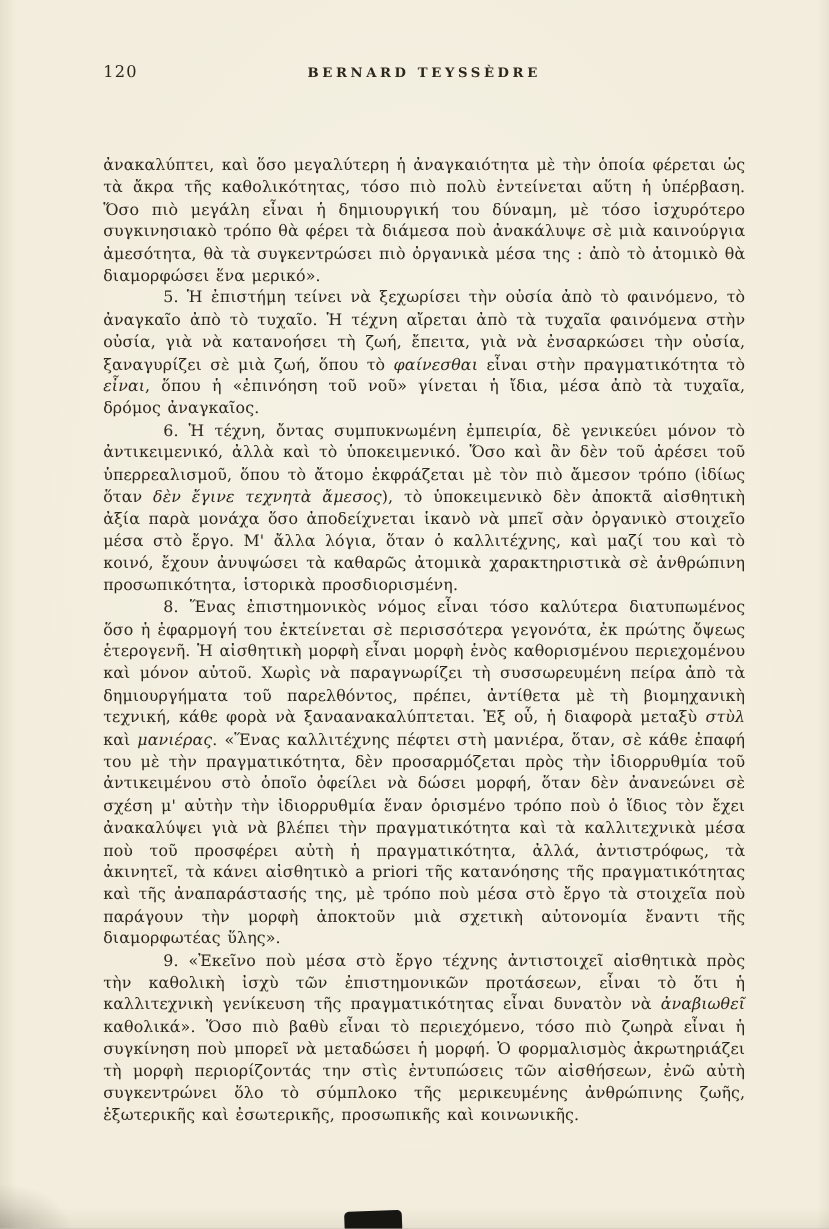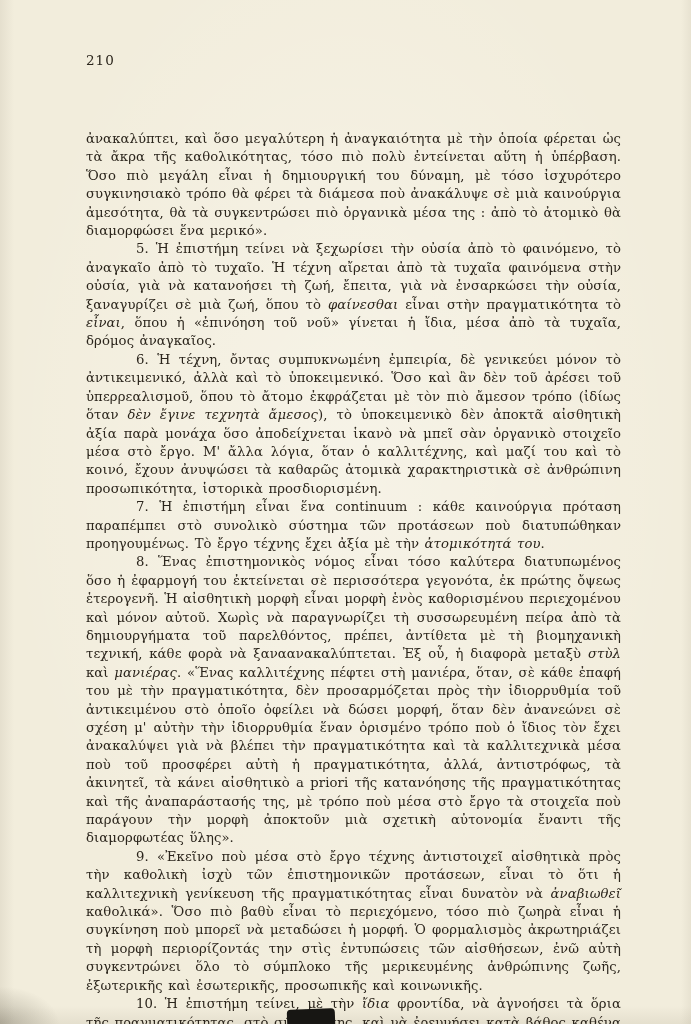--- a/index.html
+++ b/index.html
@@ -74,29 +74,28 @@
     height: 38px;
     background: radial-gradient(ellipse at 0% 100%, rgba(90,85,70,0.35), rgba(0,0,0,0) 70%);
   }
 </style>
 </head>
 <body>
 
 <div class="page">
 
   <div class="running-head">
-    <span class="page-number">210</span>
+    <span class="page-number">120</span>
+    <span class="head-title">BERNARD TEYSSÈDRE</span>
   </div>
 
   <div class="text-block">
       <p class="para"><span>ἀνακαλύπτει, καὶ ὅσο μεγαλύτερη ἡ ἀναγκαιότητα μὲ τὴν ὁποία φέρεται ὡς τὰ ἄκρα τῆς καθολικότητας, τόσο πιὸ πολὺ ἐντείνεται αὕτη ἡ ὑπέρβαση. Ὅσο πιὸ μεγάλη εἶναι ἡ δημιουργική του δύναμη, μὲ τόσο ἰσχυρότερο συγκινησιακὸ τρόπο θὰ φέρει τὰ διάμεσα ποὺ ἀνακάλυψε σὲ μιὰ καινούργια ἀμεσότητα, θὰ τὰ συγκεντρώσει πιὸ ὀργανικὰ μέσα της : ἀπὸ τὸ ἀτομικὸ θὰ διαμορφώσει ἕνα μερικό».</span></p>
       <p class="para indent"><span>5. Ἡ ἐπιστήμη τείνει νὰ ξεχωρίσει τὴν οὐσία ἀπὸ τὸ φαινόμενο, τὸ ἀναγκαῖο ἀπὸ τὸ τυχαῖο. Ἡ τέχνη αἴρεται ἀπὸ τὰ τυχαῖα φαινόμενα στὴν οὐσία, γιὰ νὰ κατανοήσει τὴ ζωή, ἔπειτα, γιὰ νὰ ἐνσαρκώσει τὴν οὐσία, ξαναγυρίζει σὲ μιὰ ζωή, ὅπου τὸ </span><em>φαίνεσθαι</em><span> εἶναι στὴν πραγματικότητα τὸ </span><em>εἶναι</em><span>, ὅπου ἡ «ἐπινόηση τοῦ νοῦ» γίνεται ἡ ἴδια, μέσα ἀπὸ τὰ τυχαῖα, δρόμος ἀναγκαῖος.</span></p>
       <p class="para indent"><span>6. Ἡ τέχνη, ὄντας συμπυκνωμένη ἐμπειρία, δὲ γενικεύει μόνον τὸ ἀντικειμενικό, ἀλλὰ καὶ τὸ ὑποκειμενικό. Ὅσο καὶ ἂν δὲν τοῦ ἀρέσει τοῦ ὑπερρεαλισμοῦ, ὅπου τὸ ἄτομο ἐκφράζεται μὲ τὸν πιὸ ἄμεσον τρόπο (ἰδίως ὅταν </span><em>δὲν ἔγινε τεχνητὰ ἄμεσος</em><span>), τὸ ὑποκειμενικὸ δὲν ἀποκτᾶ αἰσθητικὴ ἀξία παρὰ μονάχα ὅσο ἀποδείχνεται ἱκανὸ νὰ μπεῖ σὰν ὀργανικὸ στοιχεῖο μέσα στὸ ἔργο. Μ' ἄλλα λόγια, ὅταν ὁ καλλιτέχνης, καὶ μαζί του καὶ τὸ κοινό, ἔχουν ἀνυψώσει τὰ καθαρῶς ἀτομικὰ χαρακτηριστικὰ σὲ ἀνθρώπινη προσωπικότητα, ἱστορικὰ προσδιορισμένη.</span></p>
-      <p class="para indent"><span>7. Ἡ ἐπιστήμη εἶναι ἕνα continuum : κάθε καινούργια πρόταση παραπέμπει στὸ συνολικὸ σύστημα τῶν προτάσεων ποὺ διατυπώθηκαν προηγουμένως. Τὸ ἔργο τέχνης ἔχει ἀξία μὲ τὴν </span><em>ἀτομικότητά του</em><span>.</span></p>
       <p class="para indent"><span>8. Ἕνας ἐπιστημονικὸς νόμος εἶναι τόσο καλύτερα διατυπωμένος ὅσο ἡ ἐφαρμογή του ἐκτείνεται σὲ περισσότερα γεγονότα, ἐκ πρώτης ὄψεως ἑτερογενῆ. Ἡ αἰσθητικὴ μορφὴ εἶναι μορφὴ ἑνὸς καθορισμένου περιεχομένου καὶ μόνον αὐτοῦ. Χωρὶς νὰ παραγνωρίζει τὴ συσσωρευμένη πείρα ἀπὸ τὰ δημιουργήματα τοῦ παρελθόντος, πρέπει, ἀντίθετα μὲ τὴ βιομηχανικὴ τεχνική, κάθε φορὰ νὰ ξαναανακαλύπτεται. Ἐξ οὗ, ἡ διαφορὰ μεταξὺ </span><em>στὺλ</em><span> καὶ </span><em>μανιέρας</em><span>. «Ἕνας καλλιτέχνης πέφτει στὴ μανιέρα, ὅταν, σὲ κάθε ἐπαφή του μὲ τὴν πραγματικότητα, δὲν προσαρμόζεται πρὸς τὴν ἰδιορρυθμία τοῦ ἀντικειμένου στὸ ὁποῖο ὀφείλει νὰ δώσει μορφή, ὅταν δὲν ἀνανεώνει σὲ σχέση μ' αὐτὴν τὴν ἰδιορρυθμία ἕναν ὁρισμένο τρόπο ποὺ ὁ ἴδιος τὸν ἔχει ἀνακαλύψει γιὰ νὰ βλέπει τὴν πραγματικότητα καὶ τὰ καλλιτεχνικὰ μέσα ποὺ τοῦ προσφέρει αὐτὴ ἡ πραγματικότητα, ἀλλά, ἀντιστρόφως, τὰ ἀκινητεῖ, τὰ κάνει αἰσθητικὸ a priori τῆς κατανόησης τῆς πραγματικότητας καὶ τῆς ἀναπαράστασής της, μὲ τρόπο ποὺ μέσα στὸ ἔργο τὰ στοιχεῖα ποὺ παράγουν τὴν μορφὴ ἀποκτοῦν μιὰ σχετικὴ αὐτονομία ἔναντι τῆς διαμορφωτέας ὕλης».</span></p>
       <p class="para indent"><span>9. «Ἐκεῖνο ποὺ μέσα στὸ ἔργο τέχνης ἀντιστοιχεῖ αἰσθητικὰ πρὸς τὴν καθολικὴ ἰσχὺ τῶν ἐπιστημονικῶν προτάσεων, εἶναι τὸ ὅτι ἡ καλλιτεχνικὴ γενίκευση τῆς πραγματικότητας εἶναι δυνατὸν νὰ </span><em>ἀναβιωθεῖ</em><span> καθολικά». Ὅσο πιὸ βαθὺ εἶναι τὸ περιεχόμενο, τόσο πιὸ ζωηρὰ εἶναι ἡ συγκίνηση ποὺ μπορεῖ νὰ μεταδώσει ἡ μορφή. Ὁ φορμαλισμὸς ἀκρωτηριάζει τὴ μορφὴ περιορίζοντάς την στὶς ἐντυπώσεις τῶν αἰσθήσεων, ἐνῶ αὐτὴ συγκεντρώνει ὅλο τὸ σύμπλοκο τῆς μερικευμένης ἀνθρώπινης ζωῆς, ἐξωτερικῆς καὶ ἐσωτερικῆς, προσωπικῆς καὶ κοινωνικῆς.</span></p>
-      <p class="para indent jlast"><span>10. Ἡ ἐπιστήμη τείνει, μὲ τὴν </span><em>ἴδια</em><span> φροντίδα, νὰ ἀγνοήσει τὰ ὅρια τῆς πραγματικότητας, στὸ σύνολό της, καὶ νὰ ἐρευνήσει κατὰ βάθος καθένα ἀπὸ</span></p>
     </div>
 
   <div class="corner-smudge"></div>
   <div class="scan-artifact"></div>
 
 </div>
 
 </body></html>

